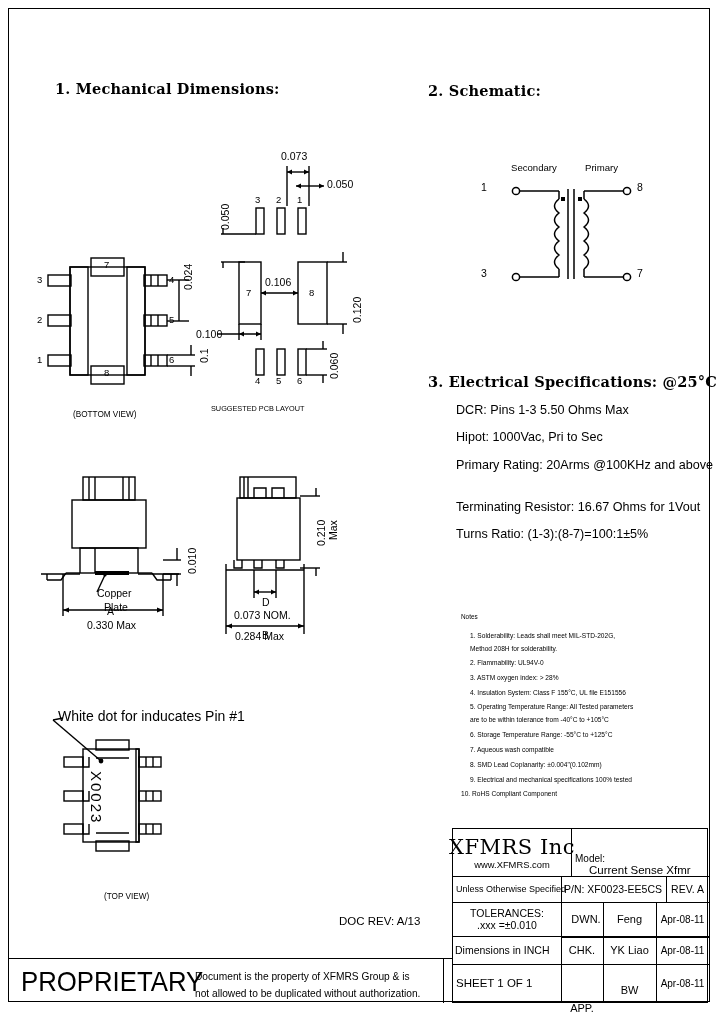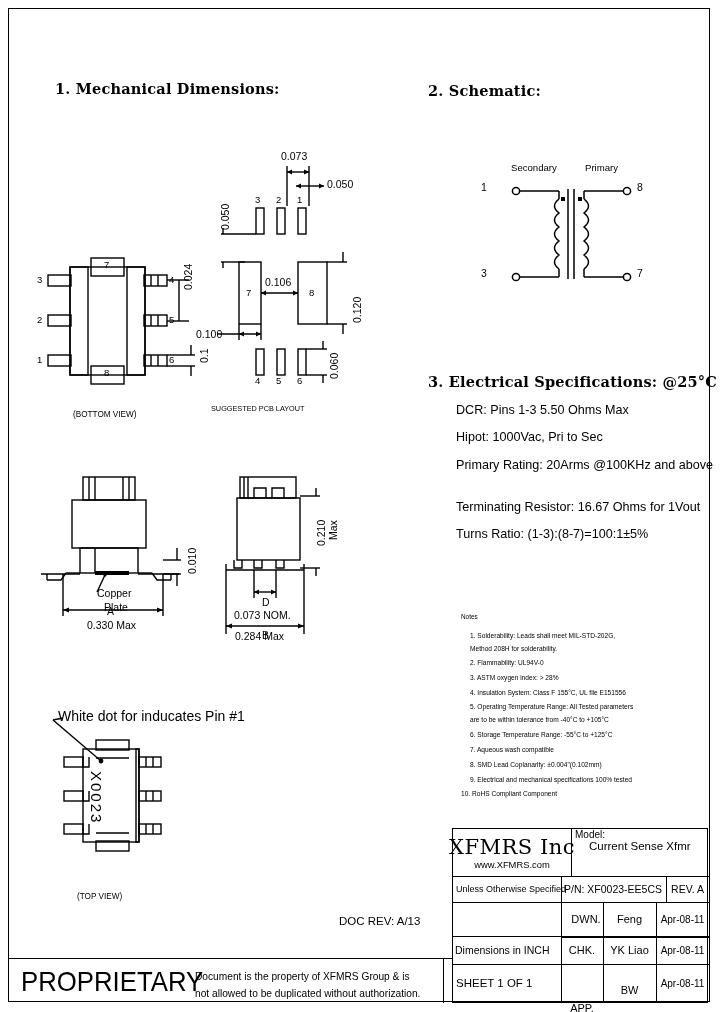--- a/index.html
+++ b/index.html
@@ -287,21 +287,21 @@
         <path d="M50 48 L50 58 L44 58"></path>
         <path d="M50 82 L50 92 L44 92"></path>
         <path d="M50 115 L50 125 L44 125"></path>
         <path d="M57 49 L90 49"></path>
         <path d="M57 124 L90 124"></path>
       </g>
       <circle cx="62" cy="52" r="2.4" fill="#000"></circle>
     </svg>
     <span class="abs" style="left:66px;top:62px;font-family:'Liberation Sans',sans-serif;font-size:15px;letter-spacing:2px;transform:rotate(90deg);transform-origin:0 0;">X0023</span>
   </div>
-  <div class="abs cap" style="left:68px;top:883px;">(TOP VIEW)</div>
+  <div class="abs cap" style="left:95px;top:883px;">(TOP VIEW)</div>
 
   <div class="abs sec-head" style="left:419px;top:73px;">2. Schematic:</div>
   <div class="abs" style="left:480px;top:150px;width:180px;height:140px;">
     <svg width="180" height="140" viewBox="0 0 180 140">
       <g stroke="#000" fill="none" stroke-width="1.5">
 
         <circle cx="27" cy="32" r="3.6"></circle>
         <circle cx="27" cy="118" r="3.6"></circle>
         <circle cx="138" cy="32" r="3.6"></circle>
         <circle cx="138" cy="118" r="3.6"></circle>
@@ -360,38 +360,42 @@
   </div>
 
   <div class="abs" style="left:330px;top:906px;font-family:'Liberation Sans',sans-serif;font-size:11.5px;">DOC REV: A/13</div>
 
   <div class="tb">
 
     <div class="tbcell" style="left:0;top:0;width:118px;height:47px;flex-direction:column;align-items:center;justify-content:center;">
       <span class="brand">XFMRS Inc</span>
       <span class="brandurl">www.XFMRS.com</span>
     </div>
-    <div class="tbcell" style="left:118px;top:0;width:138px;height:47px;flex-direction:column;align-items:flex-start;justify-content:flex-start;padding-left:4px;">
+    <div class="tbcell" style="left:118px;top:0;width:138px;height:47px;flex-direction:column;align-items:flex-start;justify-content:flex-end;padding-left:4px;">
       <span class="tbtxt" style="font-size:10px;">Model:</span>
       <span class="tbtxt" style="font-size:11.5px;margin-left:14px;">Current Sense Xfmr</span>
     </div>
     <div class="ln hl" style="left:0;top:47px;width:256px;"></div>
 
     <div class="tbcell" style="left:0;top:47px;width:108px;height:26px;padding-left:3px;">
       <span class="tbtxt" style="font-size:9px;">Unless Otherwise Specified</span>
     </div>
     <div class="tbcell" style="left:108px;top:47px;width:105px;height:26px;padding-left:3px;">
       <span class="tbtxt" style="font-size:10.5px;">P/N: XF0023-EE5CS</span>
     </div>
     <div class="tbcell" style="left:213px;top:47px;width:43px;height:26px;justify-content:center;">
       <span class="tbtxt" style="font-size:10.5px;">REV. A</span>
     </div>
     <div class="ln vl" style="left:213px;top:47px;height:26px;"></div>
     <div class="ln hl" style="left:0;top:73px;width:256px;"></div>
 
+    <div class="tbcell" style="left:0;top:73px;width:108px;height:34px;flex-direction:column;align-items:center;justify-content:center;">
+      <span class="tbtxt" style="font-size:10.5px;">TOLERANCES:</span>
+      <span class="tbtxt" style="font-size:10.5px;">.xxx =±0.010</span>
+    </div>
     <div class="tbcell" style="left:0;top:107px;width:108px;height:28px;padding-left:2px;">
       <span class="tbtxt" style="font-size:10.5px;">Dimensions in INCH</span>
     </div>
     <div class="ln hl" style="left:0;top:107px;width:108px;"></div>
 
     <div class="tbcell" style="left:112px;top:73px;width:42px;height:34px;justify-content:center;">
       <span class="tbtxt" style="font-size:11px;">DWN.</span>
     </div>
     <div class="tbcell" style="left:150px;top:73px;width:53px;height:34px;justify-content:center;">
       <span class="tbtxt" style="font-size:11px;">Feng</span>

